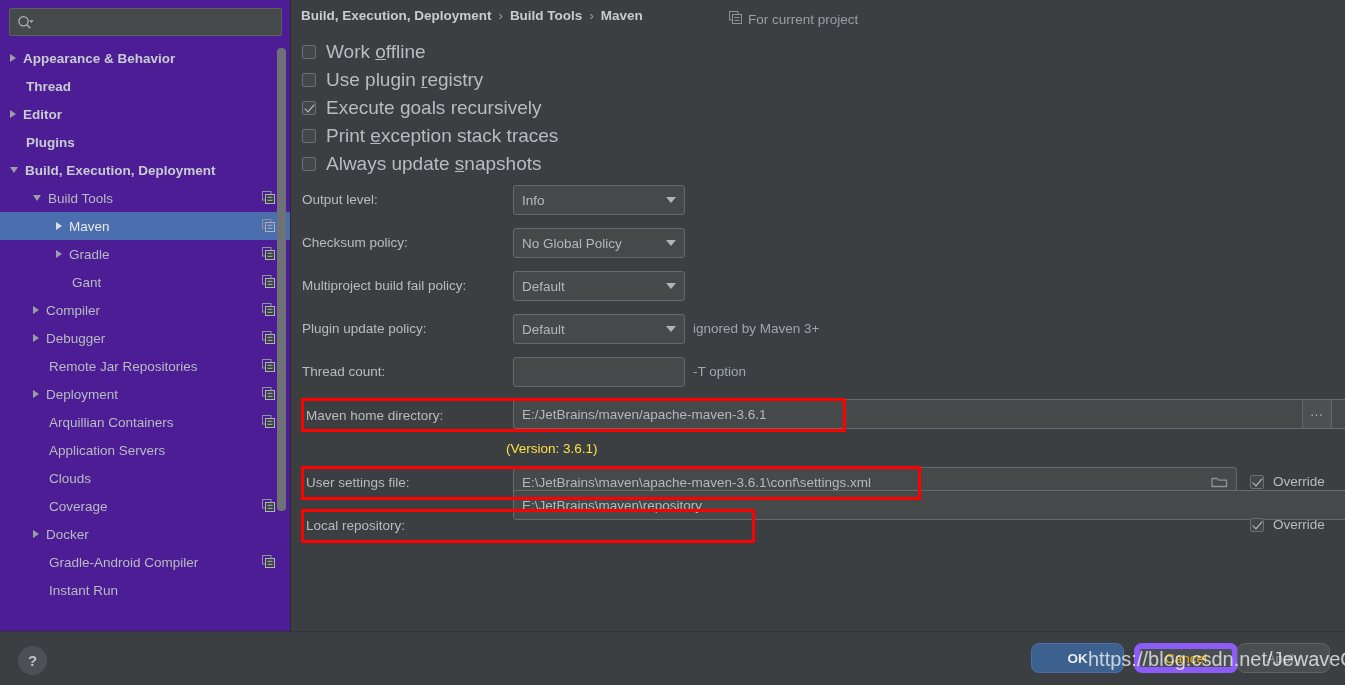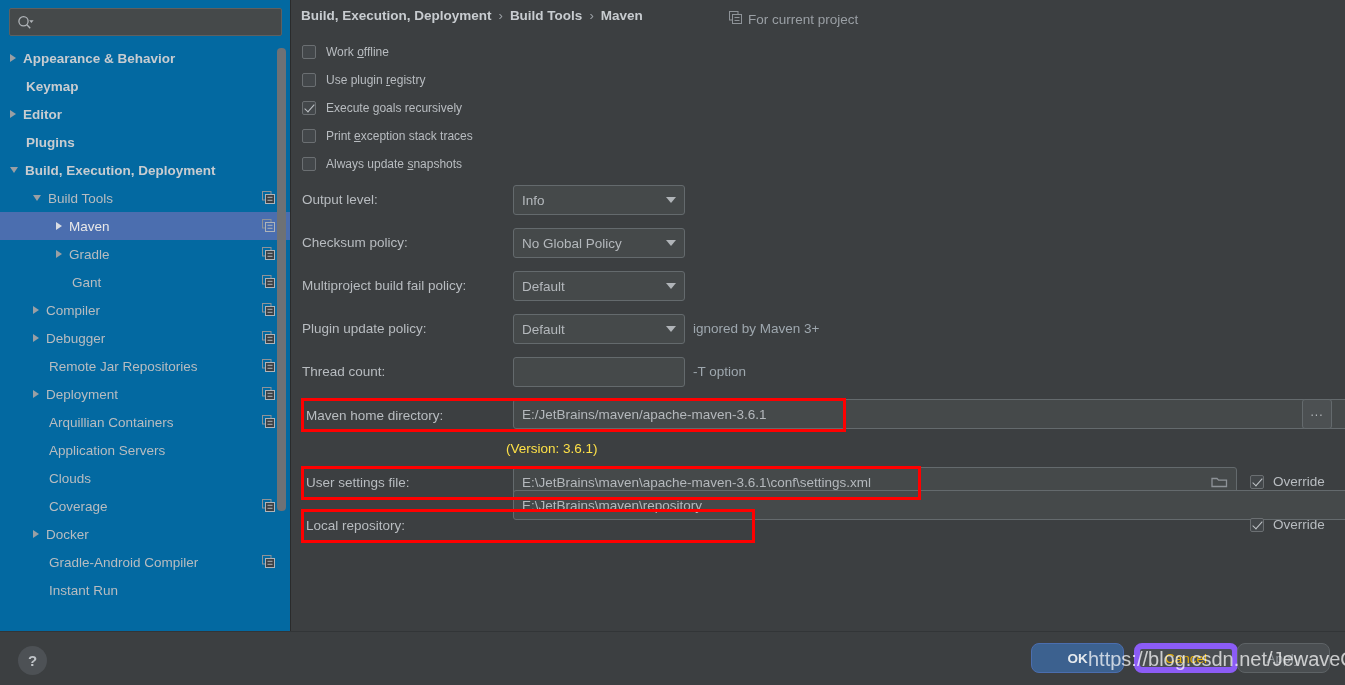--- a/index.html
+++ b/index.html
@@ -12,21 +12,21 @@
     font-family: "Liberation Sans", "DejaVu Sans", sans-serif;
     font-size: 13px;
     color: #bbbbbb;
     -webkit-font-smoothing: antialiased;
   }
   #root { position: relative; width: 1345px; height: 685px; background: #3c3f41; }
 
   
   #sidebar {
     position: absolute; left: 0; top: 0; width: 291px; height: 631px;
-    background: #0369a1;
+    background: #4c1d95;
     border-right: 1px solid #2b2b2b;
     overflow: hidden;
   }
   #search-wrap { position: absolute; left: 9px; top: 8px; width: 273px; height: 28px; }
   #search-box {
     width: 100%; height: 100%;
     background: #45494a;
     border: 1px solid #5e6060;
     border-radius: 2px;
     display: flex; align-items: center;
@@ -112,21 +112,21 @@
     position: relative;
   }
   .cbox.checked::after {
     content: "";
     position: absolute; left: 4px; top: 0px;
     width: 4px; height: 9px;
     border: solid #c0c4c8;
     border-width: 0 1.6px 1.6px 0;
     transform: rotate(42deg);
   }
-  .cb-label { font-size: 12px; color: #b8bcc0; }
+  .cb-label { font-size: 19px; color: #b8bcc0; }
   .mn { text-decoration: underline; }
 
   
   .field-label {
     position: absolute;
     font-size: 13.5px; color: #b8bcc0;
     white-space: nowrap;
   }
   .combo {
     position: absolute;
@@ -261,21 +261,21 @@
     </div>
 
     <div id="tree">
 
       <div class="tree-row" style="padding-left: 10px;">
           <span class="tree-arrow arrow-right"></span>
           <span class="tree-label bold">Appearance &amp; Behavior</span>
         </div>
         <div class="tree-row" style="padding-left: 10px;">
           <span class="arrow-slot"></span>
-          <span class="tree-label bold">Keymap</span>
+          <span class="tree-label bold">Thread</span>
         </div>
         <div class="tree-row" style="padding-left: 10px;">
           <span class="tree-arrow arrow-right"></span>
           <span class="tree-label bold">Editor</span>
         </div>
         <div class="tree-row" style="padding-left: 10px;">
           <span class="arrow-slot"></span>
           <span class="tree-label bold">Plugins</span>
         </div>
         <div class="tree-row" style="padding-left: 10px;">

